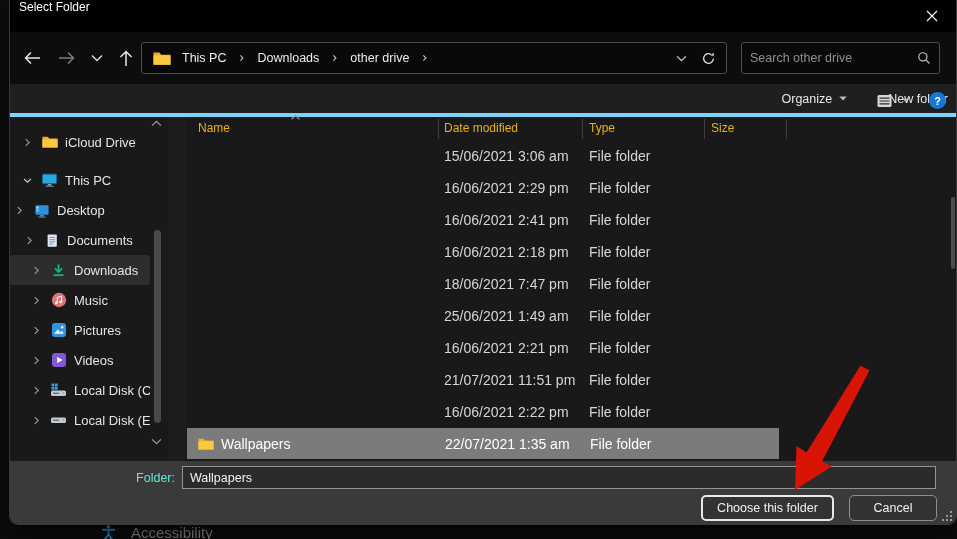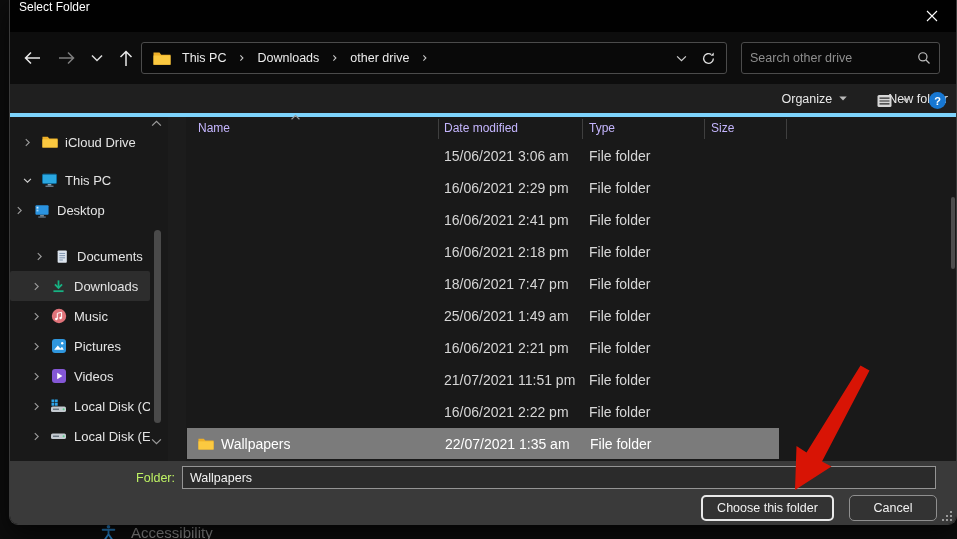--- a/index.html
+++ b/index.html
@@ -74,38 +74,38 @@
   .side-item .ic { width:17px; height:17px; flex:none; display:flex; align-items:center; justify-content:center; }
   .side-item .lbl { white-space:nowrap; overflow:hidden; }
   .side-item.sel { background:#2d2d2d; }
   .side-item.group-gap { margin-bottom:8px; }
   .side-scroll-up   { position:absolute; left:141px; top:120px; }
   .side-scroll-thumb{ position:absolute; left:144px; top:230px; width:7px; height:193px; background:#4a4a4a; border-radius:4px; }
   .side-scroll-down { position:absolute; left:141px; top:438px; }
 
   
   .filelist { position:absolute; left:176px; top:117px; width:770px; bottom:63px; background:#191919; }
-  .fl-header { position:absolute; left:0; top:0; right:0; height:24px; font-size:12px; color:#c4b5fd; }
+  .fl-header { position:absolute; left:0; top:0; right:0; height:24px; font-size:12px; color:#eab308; }
   .fl-header .hcell { position:absolute; top:4px; }
   .hsep { position:absolute; top:2px; width:1px; height:20px; background:#3f3f3f; }
   .sort-ind { position:absolute; left:104px; top:-3px; }
   .fl-rows { position:absolute; left:0; top:24px; right:0; bottom:0; }
   .fl-row { position:absolute; left:0; right:0; height:31px; font-size:14px; color:#d6d6d6; }
   .fl-row .cell { position:absolute; top:0; height:31px; display:flex; align-items:center; white-space:nowrap; }
   .cell-name { left:1px; width:250px; padding-left:11px; gap:7px; }
   .cell-date { left:258px; width:140px; }
   .cell-type { left:403px; width:115px; }
   .cell-size { left:525px; width:70px; }
   .fl-row.sel { background:#7b7b7b; left:1px; right:177px; color:#ffffff; }
   .fl-row.sel .cell-name { left:0; }
   .list-scroll-thumb { position:absolute; right:1px; top:80px; width:4px; height:72px; background:#4d4d4d; border-radius:2px; }
 
   
   .footer { position:absolute; left:0; right:0; bottom:0; height:63px; background:#3a3a3a; border-radius:0 0 8px 8px; }
-  .folder-label { position:absolute; right:781px; top:10px; font-size:12.5px; color:#bef264;margin-left:48px; }
+  .folder-label { position:absolute; right:781px; top:10px; font-size:12.5px; color:#5eead4;margin-left:48px; }
   .folder-input {
     position:absolute; left:172px; top:5px; width:754px; height:23px;
     background:#2b2b2b; border:1px solid #949494; color:#f2f2f2;
     font-size:12.5px; font-family:"Liberation Sans",sans-serif; padding:0 7px; outline:none;
   }
   .btn {
     position:absolute; top:34px; height:26px; background:#333333;
     color:#f2f2f2; font-size:12.5px; font-family:"Liberation Sans",sans-serif;
     border-radius:5px; display:flex; align-items:center; justify-content:center;
   }
@@ -302,21 +302,21 @@
             <svg width="16" height="15" viewBox="0 0 16 16">
               <rect x="1" y="2.5" width="14" height="10" rx="1" fill="#2a93e0"></rect>
               <rect x="2.2" y="4" width="2" height="2" fill="#cfe9fb"></rect>
               <rect x="2.2" y="7" width="2" height="2" fill="#9ed3f5"></rect>
               <rect x="6" y="13" width="4" height="1.4" fill="#8ea2af"></rect>
               <rect x="4" y="14.4" width="8" height="1.2" fill="#6d8090"></rect>
             </svg>
           </span>
           <span class="lbl">Desktop</span>
         </div>
-        <div class="side-item" style="padding-left: 22px; margin-top: 16px;">
+        <div class="side-item" style="padding-left: 12px;">
           <span class="expander">
             <svg width="11" height="11" viewBox="0 0 16 16">
               <path d="M5.5 3l5 5-5 5" fill="none" stroke="#9c9c9c" stroke-width="1.6"></path>
             </svg>
           </span>
           <span class="ic">
             <svg width="14" height="15" viewBox="0 0 16 16">
               <rect x="3" y="1" width="10.5" height="14" rx="1" fill="#dde5ee"></rect>
               <path d="M5 4.5h6.5M5 7h6.5M5 9.5h6.5M5 12h4" stroke="#7d93ad" stroke-width="1.1"></path>
             </svg>

